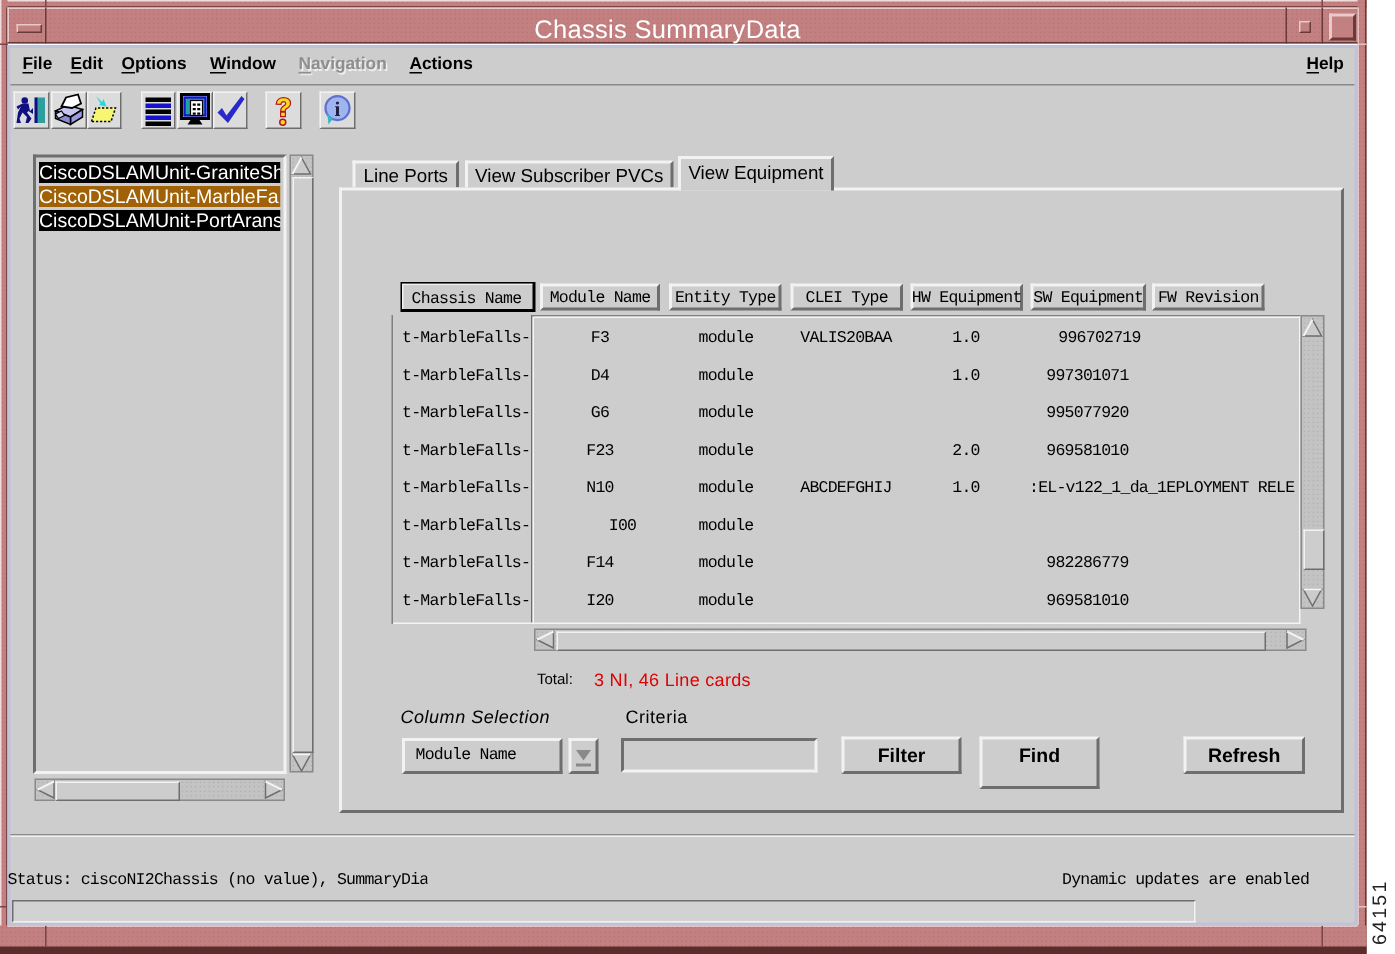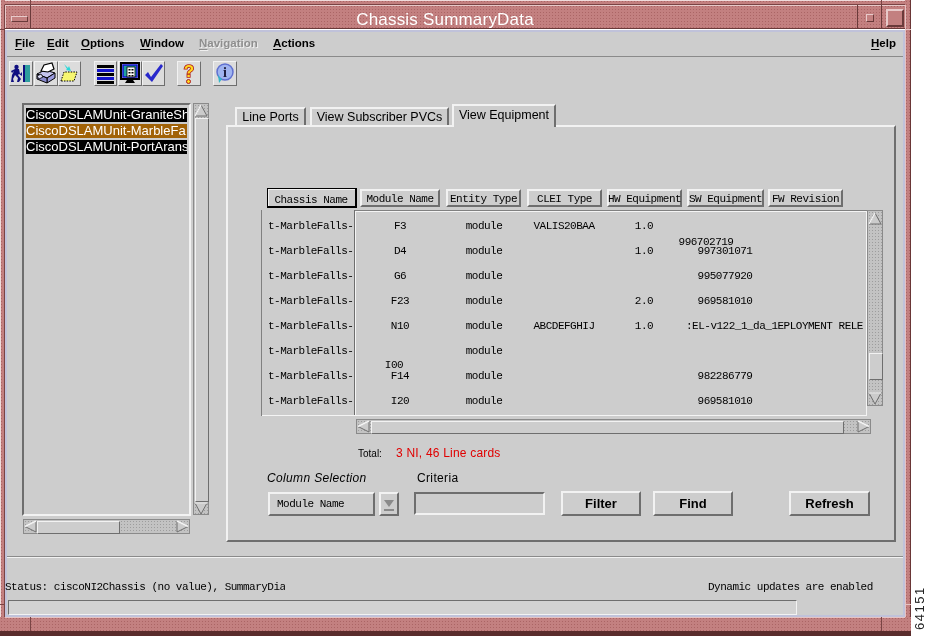--- a/index.html
+++ b/index.html
@@ -209,38 +209,38 @@
   <div class="abs mono" style="left:6px;top:133px;">t-MarbleFalls-N</div>
   <div class="abs mono" style="left:6px;top:158px;">t-MarbleFalls-N</div>
   <div class="abs mono" style="left:6px;top:183px;">t-MarbleFalls-N</div>
 </div>
 
 <div class="abs" style="left:356px;top:212px;width:510px;height:203px;overflow:hidden;">
   <div class="cell" style="left:44px;top:8px;">F3</div>
     <div class="cell" style="left:128px;top:8px;">module</div>
     <div class="cell" style="left:208px;top:8px;">VALIS20BAA</div>
     <div class="cell" style="left:288px;top:8px;">1.0</div>
-    <div class="cell" style="left:350px;top:8px;margin-top:16px;">996702719</div>
+    <div class="cell" style="left:377px;top:8px;">996702719</div>
   <div class="cell" style="left:44px;top:33px;">D4</div>
     <div class="cell" style="left:128px;top:33px;">module</div>
     <div class="cell" style="left:288px;top:33px;">1.0</div>
     <div class="cell" style="left:369px;top:33px;">997301071</div>
   <div class="cell" style="left:44px;top:58px;">G6</div>
     <div class="cell" style="left:128px;top:58px;">module</div>
     <div class="cell" style="left:369px;top:58px;">995077920</div>
   <div class="cell" style="left:44px;top:83px;">F23</div>
     <div class="cell" style="left:128px;top:83px;">module</div>
     <div class="cell" style="left:288px;top:83px;">2.0</div>
     <div class="cell" style="left:369px;top:83px;">969581010</div>
   <div class="cell" style="left:44px;top:108px;">N10</div>
     <div class="cell" style="left:128px;top:108px;">module</div>
     <div class="cell" style="left:208px;top:108px;">ABCDEFGHIJ</div>
     <div class="cell" style="left:288px;top:108px;">1.0</div>
   <div class="abs mono" style="left:330px;top:108px;">:EL-v122_1_da_1EPLOYMENT RELE</div>
-  <div class="cell" style="left:38px;top:133px;margin-top:14px;">I00</div>
+  <div class="cell" style="left:59px;top:133px;">I00</div>
     <div class="cell" style="left:128px;top:133px;">module</div>
   <div class="cell" style="left:44px;top:158px;">F14</div>
     <div class="cell" style="left:128px;top:158px;">module</div>
     <div class="cell" style="left:369px;top:158px;">982286779</div>
   <div class="cell" style="left:44px;top:183px;">I20</div>
     <div class="cell" style="left:128px;top:183px;">module</div>
     <div class="cell" style="left:369px;top:183px;">969581010</div>
 </div>
 
 <div class="abs trough" style="left:867px;top:210px;width:16px;height:196px;border:1px solid #8a8a8a;box-sizing:border-box;"></div>
@@ -272,21 +272,21 @@
 
 <div class="abs raised" style="left:268px;top:492px;width:107px;height:24px;box-sizing:border-box;"></div>
 <div class="abs mono" style="left:277px;top:498px;">Module Name</div>
 <div class="abs raised" style="left:379px;top:492px;width:20px;height:24px;box-sizing:border-box;"></div>
 <div class="abs" style="left:384px;top:500px;width:0;height:0;border-left:5px solid transparent;border-right:5px solid transparent;border-top:7px solid #8a8a8a;"></div>
 <div class="abs" style="left:384px;top:509px;width:10px;height:2px;background:#8a8a8a;"></div>
 
 <div class="abs sunken" style="left:414px;top:492px;width:131px;height:23px;box-sizing:border-box;"></div>
 
 <div class="abs raised" style="left:561px;top:491px;width:80px;height:25px;box-sizing:border-box;text-align:center;font-weight:bold;font-size:13px;line-height:21px;font-family:'Liberation Sans',sans-serif;">Filter</div>
-<div class="abs raised" style="left:653px;top:491px;width:80px;height:25px;box-sizing:border-box;text-align:center;font-weight:bold;font-size:13px;line-height:21px;font-family:'Liberation Sans',sans-serif;">Find</div>
+<div class="abs raised" style="left:653px;top:491px;width:80px;height:35px;box-sizing:border-box;text-align:center;font-weight:bold;font-size:13px;line-height:21px;font-family:'Liberation Sans',sans-serif;">Find</div>
 <div class="abs raised" style="left:789px;top:491px;width:81px;height:25px;box-sizing:border-box;text-align:center;font-weight:bold;font-size:13px;line-height:21px;font-family:'Liberation Sans',sans-serif;">Refresh</div>
 
 <div class="abs" style="left:7px;top:556px;width:896px;height:1px;background:#8a8a8a;"></div>
 <div class="abs" style="left:7px;top:557px;width:896px;height:1px;background:#f2f2f2;"></div>
 <div class="abs mono" style="left:5px;top:581px;width:280px;overflow:hidden;">Status: ciscoNI2Chassis (no value), SummaryDial</div>
 <div class="abs mono" style="left:708px;top:581px;">Dynamic updates are enabled</div>
 <div class="abs sunken1" style="left:8px;top:600px;width:789px;height:15px;box-sizing:border-box;background:#d2d2d2;"></div>
 
 <div class="abs" style="left:912px;top:630px;width:14px;height:50px;">
 <div style="position:absolute;left:0;top:0;transform:rotate(-90deg);transform-origin:0 0;font-family:'Liberation Sans',sans-serif;font-size:13px;letter-spacing:1.5px;color:#222;white-space:pre;">64151</div>

